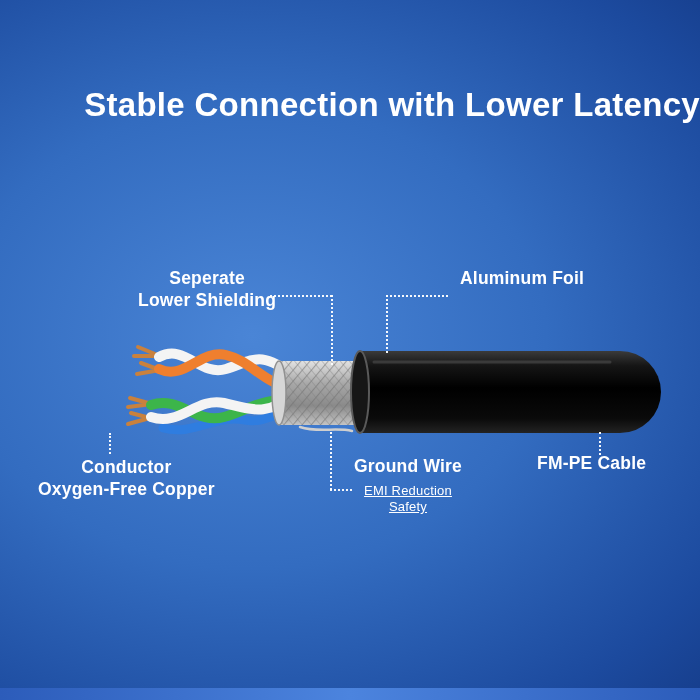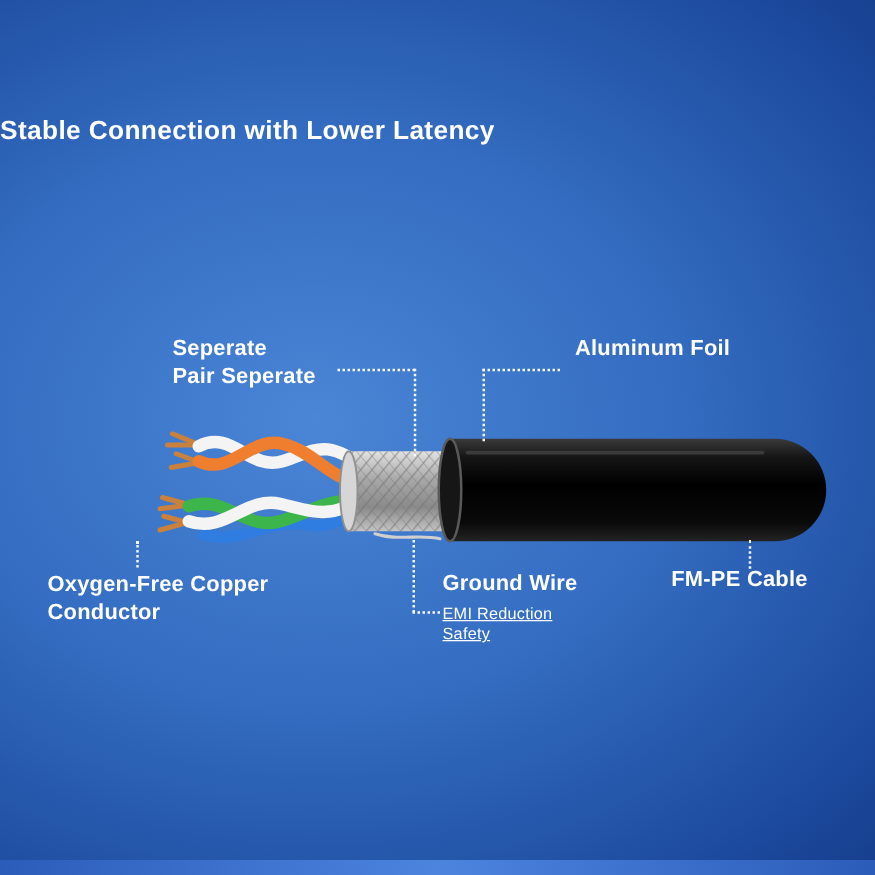--- a/index.html
+++ b/index.html
@@ -7,27 +7,27 @@
   body { font-family:"Liberation Sans", sans-serif; }
 
   .canvas {
     position:relative; width:700px; height:700px; overflow:hidden;
     background: radial-gradient(120% 95% at 36% 48%,
       #4a85d6 0%, #336cc0 35%, #1c4a9e 65%, #0f2f77 90%, #0c2a6b 100%);
   }
 
   .headline {
     position:absolute; top:86px; left:0; width:100%;
-    text-align:left; color:#ffffff; font-weight:700;
-    font-size:21px; line-height:38px; letter-spacing:0.3px;
+    text-align:right; color:#ffffff; font-weight:700;
+    font-size:33px; line-height:38px; letter-spacing:0.3px;
   }
 
   .callout {
     position:absolute; color:#ffffff; font-weight:700;
-    font-size:17.5px; line-height:22px; letter-spacing:0.2px;
+    font-size:17.5px; line-height:22px; letter-spacing:0.2px;text-align:center;
   }
   .callout .sub {
     font-weight:400; font-size:13px; line-height:16px;
     margin-top:6px; letter-spacing:0.2px;text-decoration:underline;
   }
 
   .leader { position:absolute; }
   .leader.h { border-top:2px dotted rgba(255,255,255,0.95); height:0; }
   .leader.v { border-left:2px dotted rgba(255,255,255,0.95); width:0; }
 
@@ -105,35 +105,35 @@
     <g>
       <path d="M360,351 L620,351 A41,41 0 0 1 620,433 L360,433 Z" fill="url(#gJacket)"></path>
       <ellipse cx="360" cy="392" rx="9" ry="41" fill="#161616"></ellipse>
       <ellipse cx="360" cy="392" rx="9" ry="41" fill="none" stroke="#5a5a5a" stroke-width="2"></ellipse>
       <path d="M374,362 L610,362" stroke="#424242" stroke-width="3" opacity="0.8" stroke-linecap="round"></path>
     </g>
   </svg>
 
   <div class="callout" style="left:138px; top:267px;">
     <div>Seperate</div>
-    <div>Pair Seperate</div>
+    <div>Lower Shielding</div>
   </div>
   <div class="leader h" style="left:270px; top:295px; width:62px;"></div>
   <div class="leader v" style="left:331px; top:295px; height:70px;"></div>
 
   <div class="callout" style="left:460px; top:267px;">
     <div>Aluminum Foil</div>
   </div>
   <div class="leader h" style="left:386px; top:295px; width:62px;"></div>
   <div class="leader v" style="left:386px; top:295px; height:58px;"></div>
 
   <div class="leader v" style="left:109px; top:433px; height:21px;"></div>
   <div class="callout" style="left:38px; top:456px;">
+    <div>Conductor</div>
     <div>Oxygen-Free Copper</div>
-    <div>Conductor</div>
   </div>
 
   <div class="leader v" style="left:330px; top:432px; height:58px;"></div>
   <div class="leader h" style="left:330px; top:489px; width:22px;"></div>
   <div class="callout" style="left:354px; top:455px;">
     <div>Ground Wire</div>
     <div class="sub">
       <div>EMI Reduction</div>
       <div>Safety</div>
     </div>

